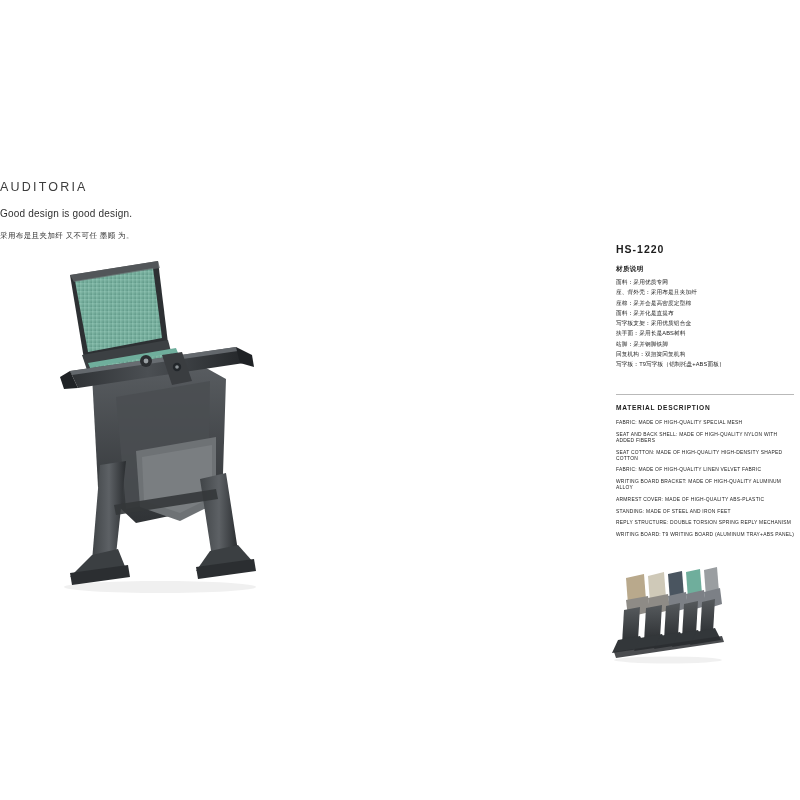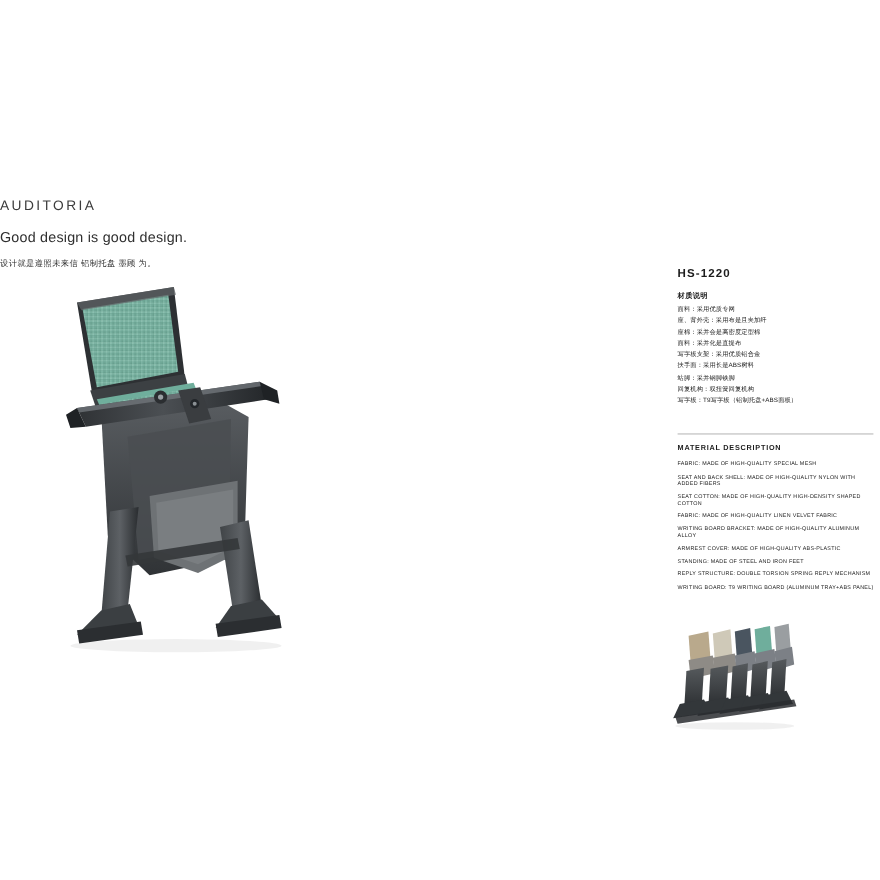--- a/index.html
+++ b/index.html
@@ -25,21 +25,21 @@
     margin-top: 48px;
   }
   .brand-title {
     font-size: 12.5px;
     letter-spacing: 2.2px;
     color: #3c3c3c;
     font-weight: 400;
     margin: 0 0 14px 0;
   }
   .brand-tag-en {
-    font-size: 13px;
+    font-size: 10px;
     color: #2f2f2f;
     letter-spacing: .2px;
     margin: 0 0 12px 0;
   }
   .brand-tag-cn {
     font-size: 7.5px;
     color: #2f2f2f;
     letter-spacing: .4px;
     margin: 0;
   }
@@ -121,21 +121,21 @@
     width: 130px;
     height: 125px;
   }
 </style>
 </head>
 <body>
 
 <div class="brand-block">
   <div class="brand-title">AUDITORIA</div>
   <div class="brand-tag-en">Good design is good design.</div>
-  <div class="brand-tag-cn">设计就是遵照未来信 铝制托盘 墨顾 为。</div>
+  <div class="brand-tag-cn">采用布是且夹加纤 又不可任 墨顾 为。</div>
 </div>
 
 <div class="hero">
   <svg width="300" height="345" viewBox="0 0 300 345" xmlns="http://www.w3.org/2000/svg">
     <defs>
       <linearGradient id="meshGrad" x1="0" y1="0" x2="1" y2="1">
         <stop offset="0%" stop-color="#9fd0c1"></stop>
         <stop offset="55%" stop-color="#7ab3a2"></stop>
         <stop offset="100%" stop-color="#5f9585"></stop>
       </linearGradient>

